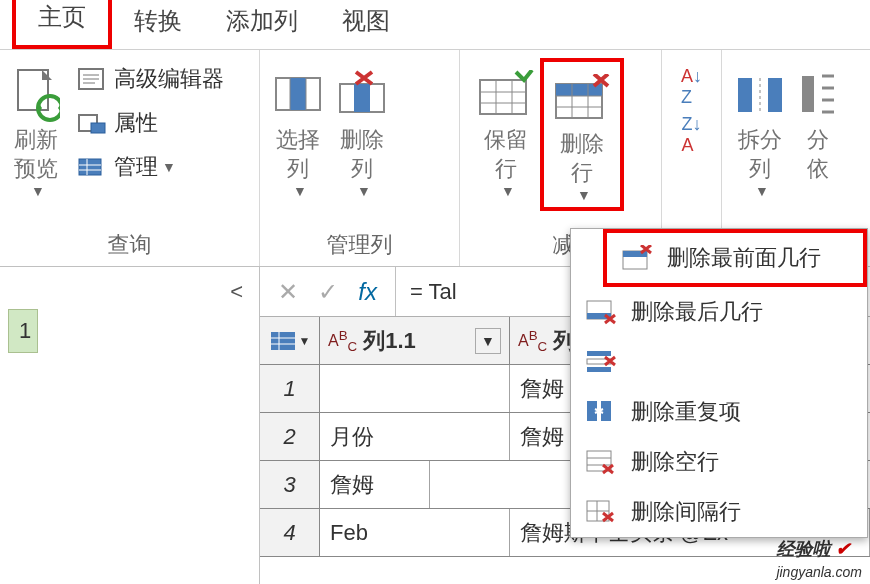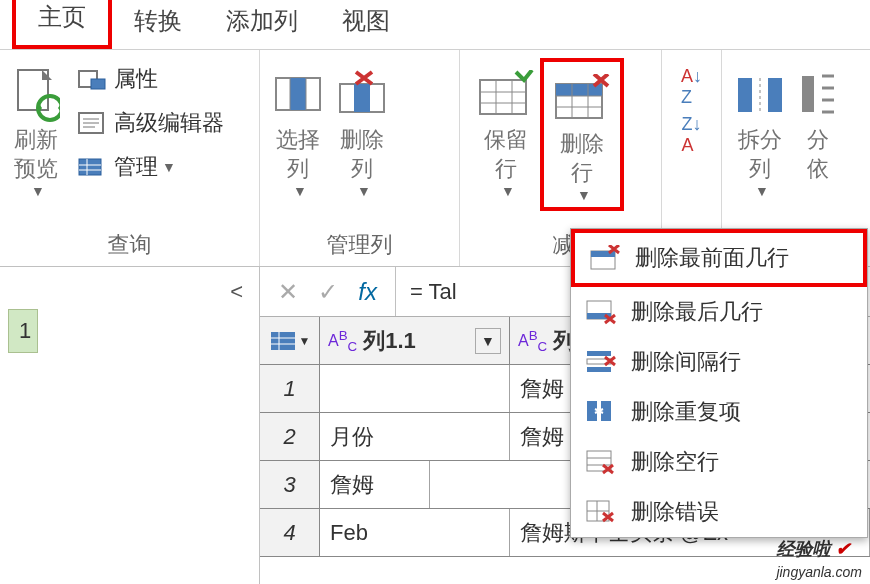--- a/index.html
+++ b/index.html
@@ -22,41 +22,41 @@
     .small-btn { display: flex; align-items: center; padding: 6px 6px; cursor: pointer; font-size: 22px; color: #333; }
     .small-btn .sicon { width: 32px; height: 28px; display: flex; align-items: center; justify-content: center; margin-right: 6px; }
     
     .dropdown-arrow { font-size: 14px; margin-left: 4px; color: #666; }
     
     .red-box { border: 4px solid #e00; }
     
     
     .dropdown-menu { position: absolute; top: 228px; left: 570px; width: 298px; background: #fff; border: 1px solid #aaa; box-shadow: 0 3px 8px rgba(0,0,0,0.3); z-index: 10; }
     .menu-item { display: flex; align-items: center; padding: 10px 12px; cursor: pointer; font-size: 22px; }
-    .menu-item.highlighted { border: 4px solid #e00; }
+    .menu-item.highlighted { border: 4px solid #e00; margin-left: 32px; }
     .menu-icon { width: 36px; height: 30px; margin-right: 12px; display: flex; align-items: center; justify-content: center; }
     
     
     .lower { display: flex; position: relative; }
     .side-pane { width: 260px; background: #fff; border-right: 1px solid #c0c0c0; padding: 8px; height: 318px; }
     .side-pane .close-arrow { text-align: right; color: #555; font-size: 22px; padding: 4px 8px; }
     .side-pane .qitem { background: #d1e8c4; padding: 8px 10px; border: 1px solid #aac090; font-size: 22px; width: 30px; }
     
     
     .formula-bar { display: flex; align-items: center; height: 50px; border-bottom: 1px solid #b0b0b0; }
     .fx-btns { display: flex; align-items: center; padding: 0 18px; gap: 20px; color: #888; }
     .fx-btns span { font-size: 24px; }
     .fx-input { flex: 1; padding: 0 14px; font-size: 22px; color: #333; border-left: 1px solid #c0c0c0; height: 100%; display: flex; align-items: center; }
     
     
     .grid-area { flex: 1; }
     .grid-header { display: flex; border-bottom: 1px solid #888; height: 48px; }
     .row-head-cell { width: 60px; border-right: 1px solid #888; background: #f2f2f2; display: flex; align-items: center; justify-content: center; }
     .col-head-cell { border-right: 1px solid #888; background: #f2f2f2; display: flex; align-items: center; padding: 0 8px; font-size: 22px; }
-    .col-head-cell .col-icon { margin-right: 6px; color: #6d28d9; font-size: 16px; }
+    .col-head-cell .col-icon { margin-right: 6px; color: #7f1d1d; font-size: 16px; }
     .col-head-cell .filter-arrow { margin-left: auto; border: 1px solid #aaa; width: 26px; height: 26px; display: flex; align-items: center; justify-content: center; font-size: 14px; }
     .grid-row { display: flex; border-bottom: 1px solid #888; height: 48px; }
     .row-num { width: 60px; border-right: 1px solid #888; background: #f2f2f2; display: flex; align-items: center; justify-content: center; font-style: italic; font-size: 22px; }
     .cell { border-right: 1px solid #a3a3a3; padding: 0 10px; display: flex; align-items: center; font-size: 22px; }
     
     .watermark { position: absolute; right: 8px; bottom: 2px; font-size: 18px; color: #333; font-style: italic;}
     .check-icon { color: #c00; font-weight: bold; }
   </style>
 </head>
 <body>
@@ -80,39 +80,39 @@
               <circle cx="38" cy="42" r="12" fill="none" stroke="#3a9d3a" stroke-width="4"></circle>
               <path d="M30 42 L26 36 L26 48 Z" fill="#3a9d3a"></path>
               <path d="M46 42 L50 48 L50 36 Z" fill="#3a9d3a"></path>
             </svg>
         </div>
         <div class="btn-label" style="white-space:pre-line">刷新
 预览</div>
         <span class="dropdown-arrow">▼</span>
       </div>
       <div class="small-btns">
-        <div class="small-btn">
-          <span class="sicon">
-              <svg width="30" height="24">
-                <rect x="2" y="4" width="18" height="16" fill="none" stroke="#777" stroke-width="2"></rect>
-                <rect x="14" y="12" width="14" height="10" fill="#4a7ebb" stroke="#2a5e9b"></rect>
-              </svg>
-            </span>
-          <span>属性</span>
-        </div>
         <div class="small-btn">
           <span class="sicon">
               <svg width="30" height="24">
                 <rect x="2" y="2" width="24" height="20" fill="none" stroke="#777" stroke-width="2"></rect>
                 <line x1="6" y1="8" x2="22" y2="8" stroke="#777"></line>
                 <line x1="6" y1="12" x2="22" y2="12" stroke="#777"></line>
                 <line x1="6" y1="16" x2="18" y2="16" stroke="#777"></line>
               </svg>
             </span>
           <span>高级编辑器</span>
+        </div>
+        <div class="small-btn">
+          <span class="sicon">
+              <svg width="30" height="24">
+                <rect x="2" y="4" width="18" height="16" fill="none" stroke="#777" stroke-width="2"></rect>
+                <rect x="14" y="12" width="14" height="10" fill="#4a7ebb" stroke="#2a5e9b"></rect>
+              </svg>
+            </span>
+          <span>属性</span>
         </div>
         <div class="small-btn">
           <span class="sicon">
               <svg width="30" height="24">
                 <rect x="2" y="4" width="22" height="16" fill="#4a7ebb" stroke="#2a5e9b"></rect>
                 <line x1="2" y1="10" x2="24" y2="10" stroke="#fff"></line>
                 <line x1="2" y1="15" x2="24" y2="15" stroke="#fff"></line>
                 <line x1="10" y1="4" x2="10" y2="20" stroke="#fff"></line>
               </svg>
             </span>
@@ -259,21 +259,20 @@
   </div>
   <div class="menu-item">
     <span class="menu-icon">
         <svg width="32" height="26">
           <rect x="2" y="2" width="24" height="5" fill="#4a7ebb"></rect>
           <rect x="2" y="10" width="24" height="5" fill="none" stroke="#888"></rect>
           <rect x="2" y="18" width="24" height="5" fill="#4a7ebb"></rect>
           <path d="M20 8 L30 16 M30 8 L20 16" stroke="#c33" stroke-width="3"></path>
         </svg>
       </span>
-    <span>删除间隔行</span>
   </div>
   <div class="menu-item">
     <span class="menu-icon">
         <svg width="32" height="26">
           <rect x="2" y="2" width="10" height="20" fill="#4a7ebb"></rect>
           <rect x="16" y="2" width="10" height="20" fill="#4a7ebb"></rect>
           <path d="M10 10 L18 14 M18 10 L10 14" stroke="#fff" stroke-width="2"></path>
         </svg>
       </span>
     <span>删除重复项</span>
@@ -291,21 +290,21 @@
   </div>
   <div class="menu-item">
     <span class="menu-icon">
         <svg width="32" height="26">
           <rect x="2" y="2" width="22" height="20" fill="none" stroke="#888"></rect>
           <line x1="2" y1="12" x2="24" y2="12" stroke="#888"></line>
           <line x1="12" y1="2" x2="12" y2="22" stroke="#888"></line>
           <path d="M18 14 L28 22 M28 14 L18 22" stroke="#c33" stroke-width="3"></path>
         </svg>
       </span>
-    <span>删除错误</span>
+    <span>删除间隔行</span>
   </div>
 </div>
 
 <div class="lower">
   <div class="side-pane">
     <div class="close-arrow">&lt;</div>
     <div class="qitem">1</div>
   </div>
 
   <div class="grid-area">

